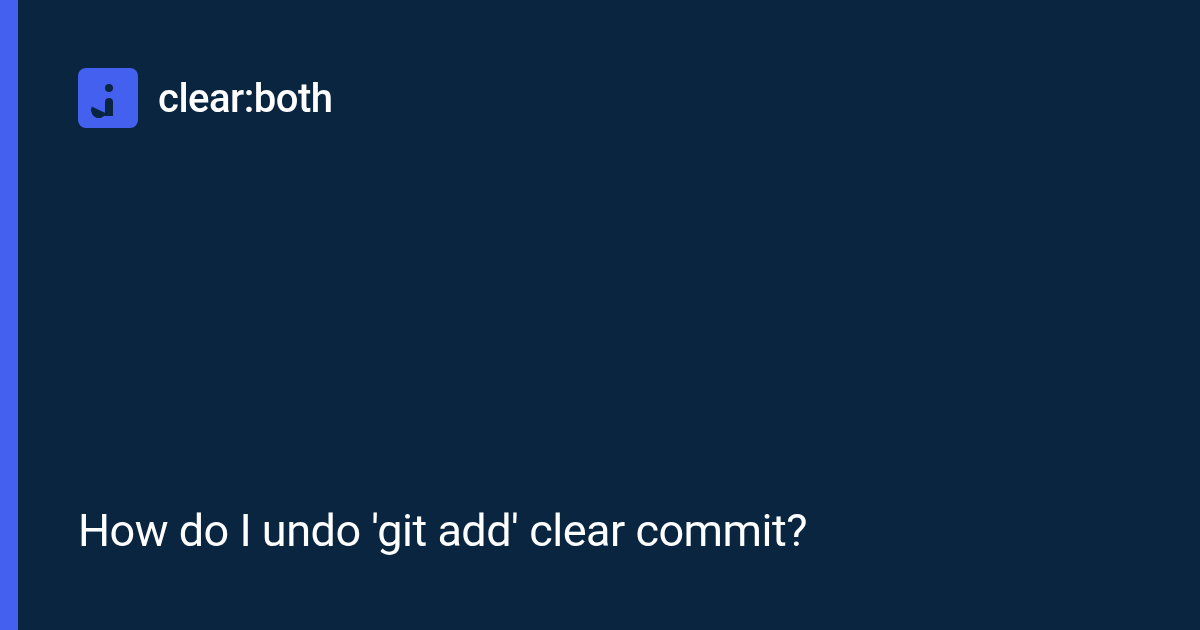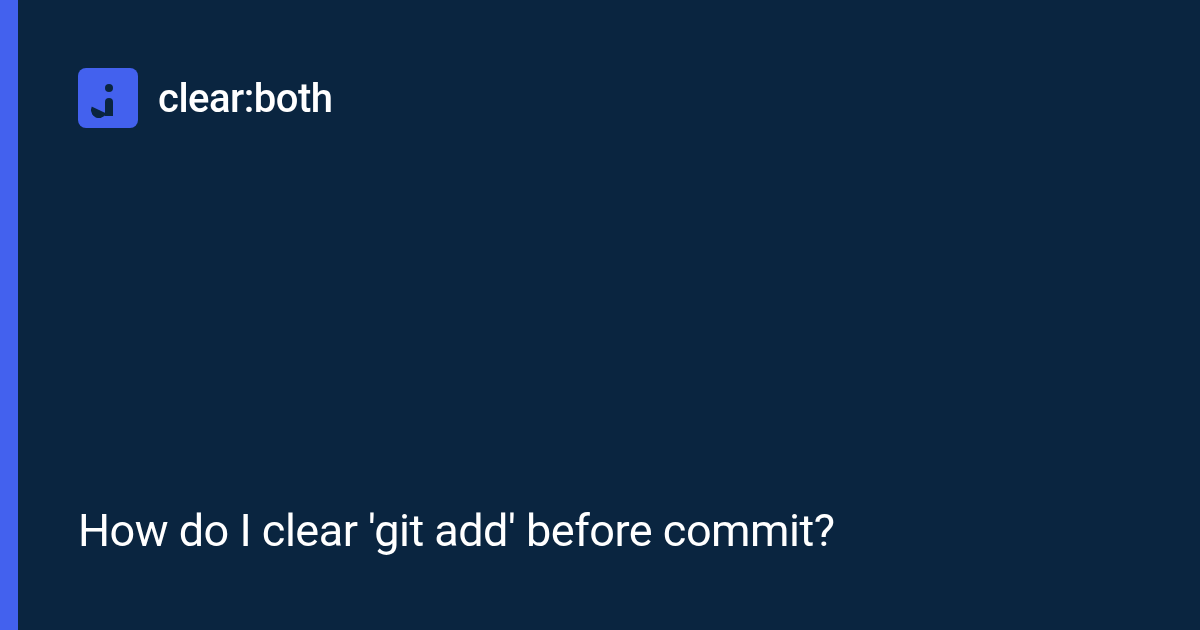--- a/index.html
+++ b/index.html
@@ -97,14 +97,14 @@
 
 <div class="content">
   <div class="logo-container">
     <div class="logo-icon">
       <div class="dot"></div>
       <div class="tail"></div>
       <div class="curve"></div>
     </div>
     <div class="logo-text">clear:both</div>
   </div>
-  <h1 class="title">How do I clear 'git add' before commit?</h1>
+  <h1 class="title">How do I undo 'git add' clear commit?</h1>
 </div>
 
 </body></html>

